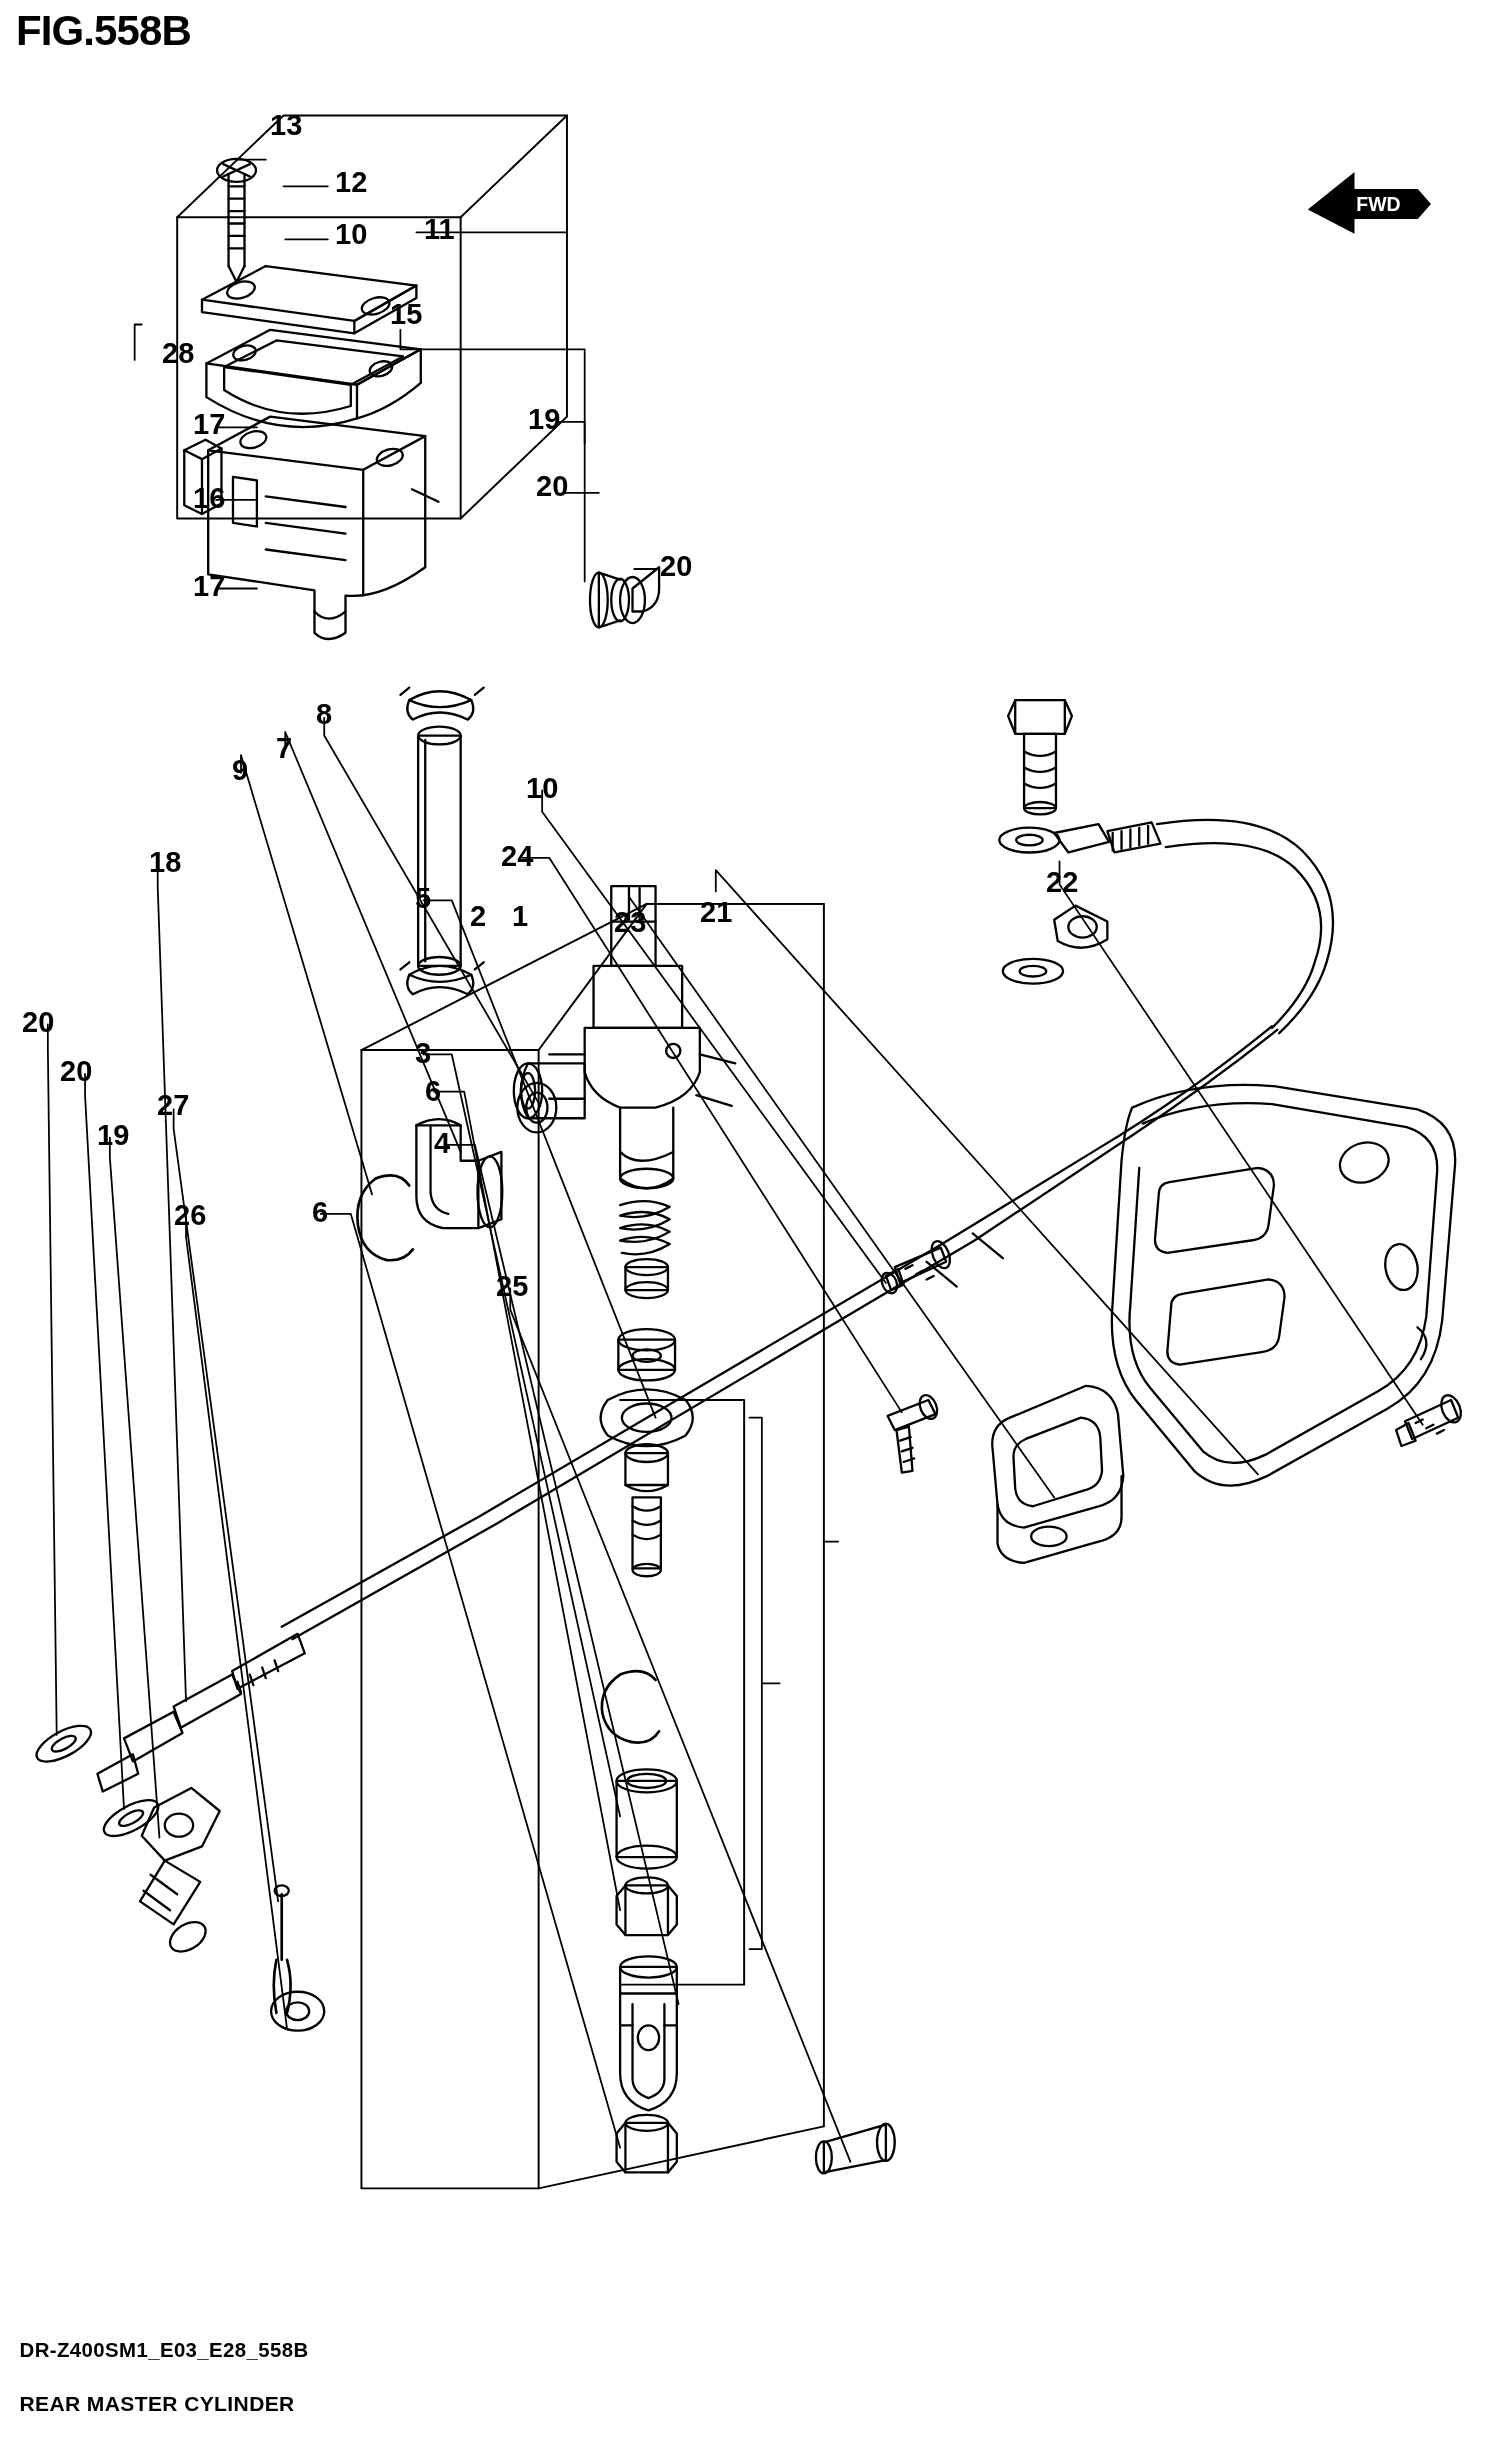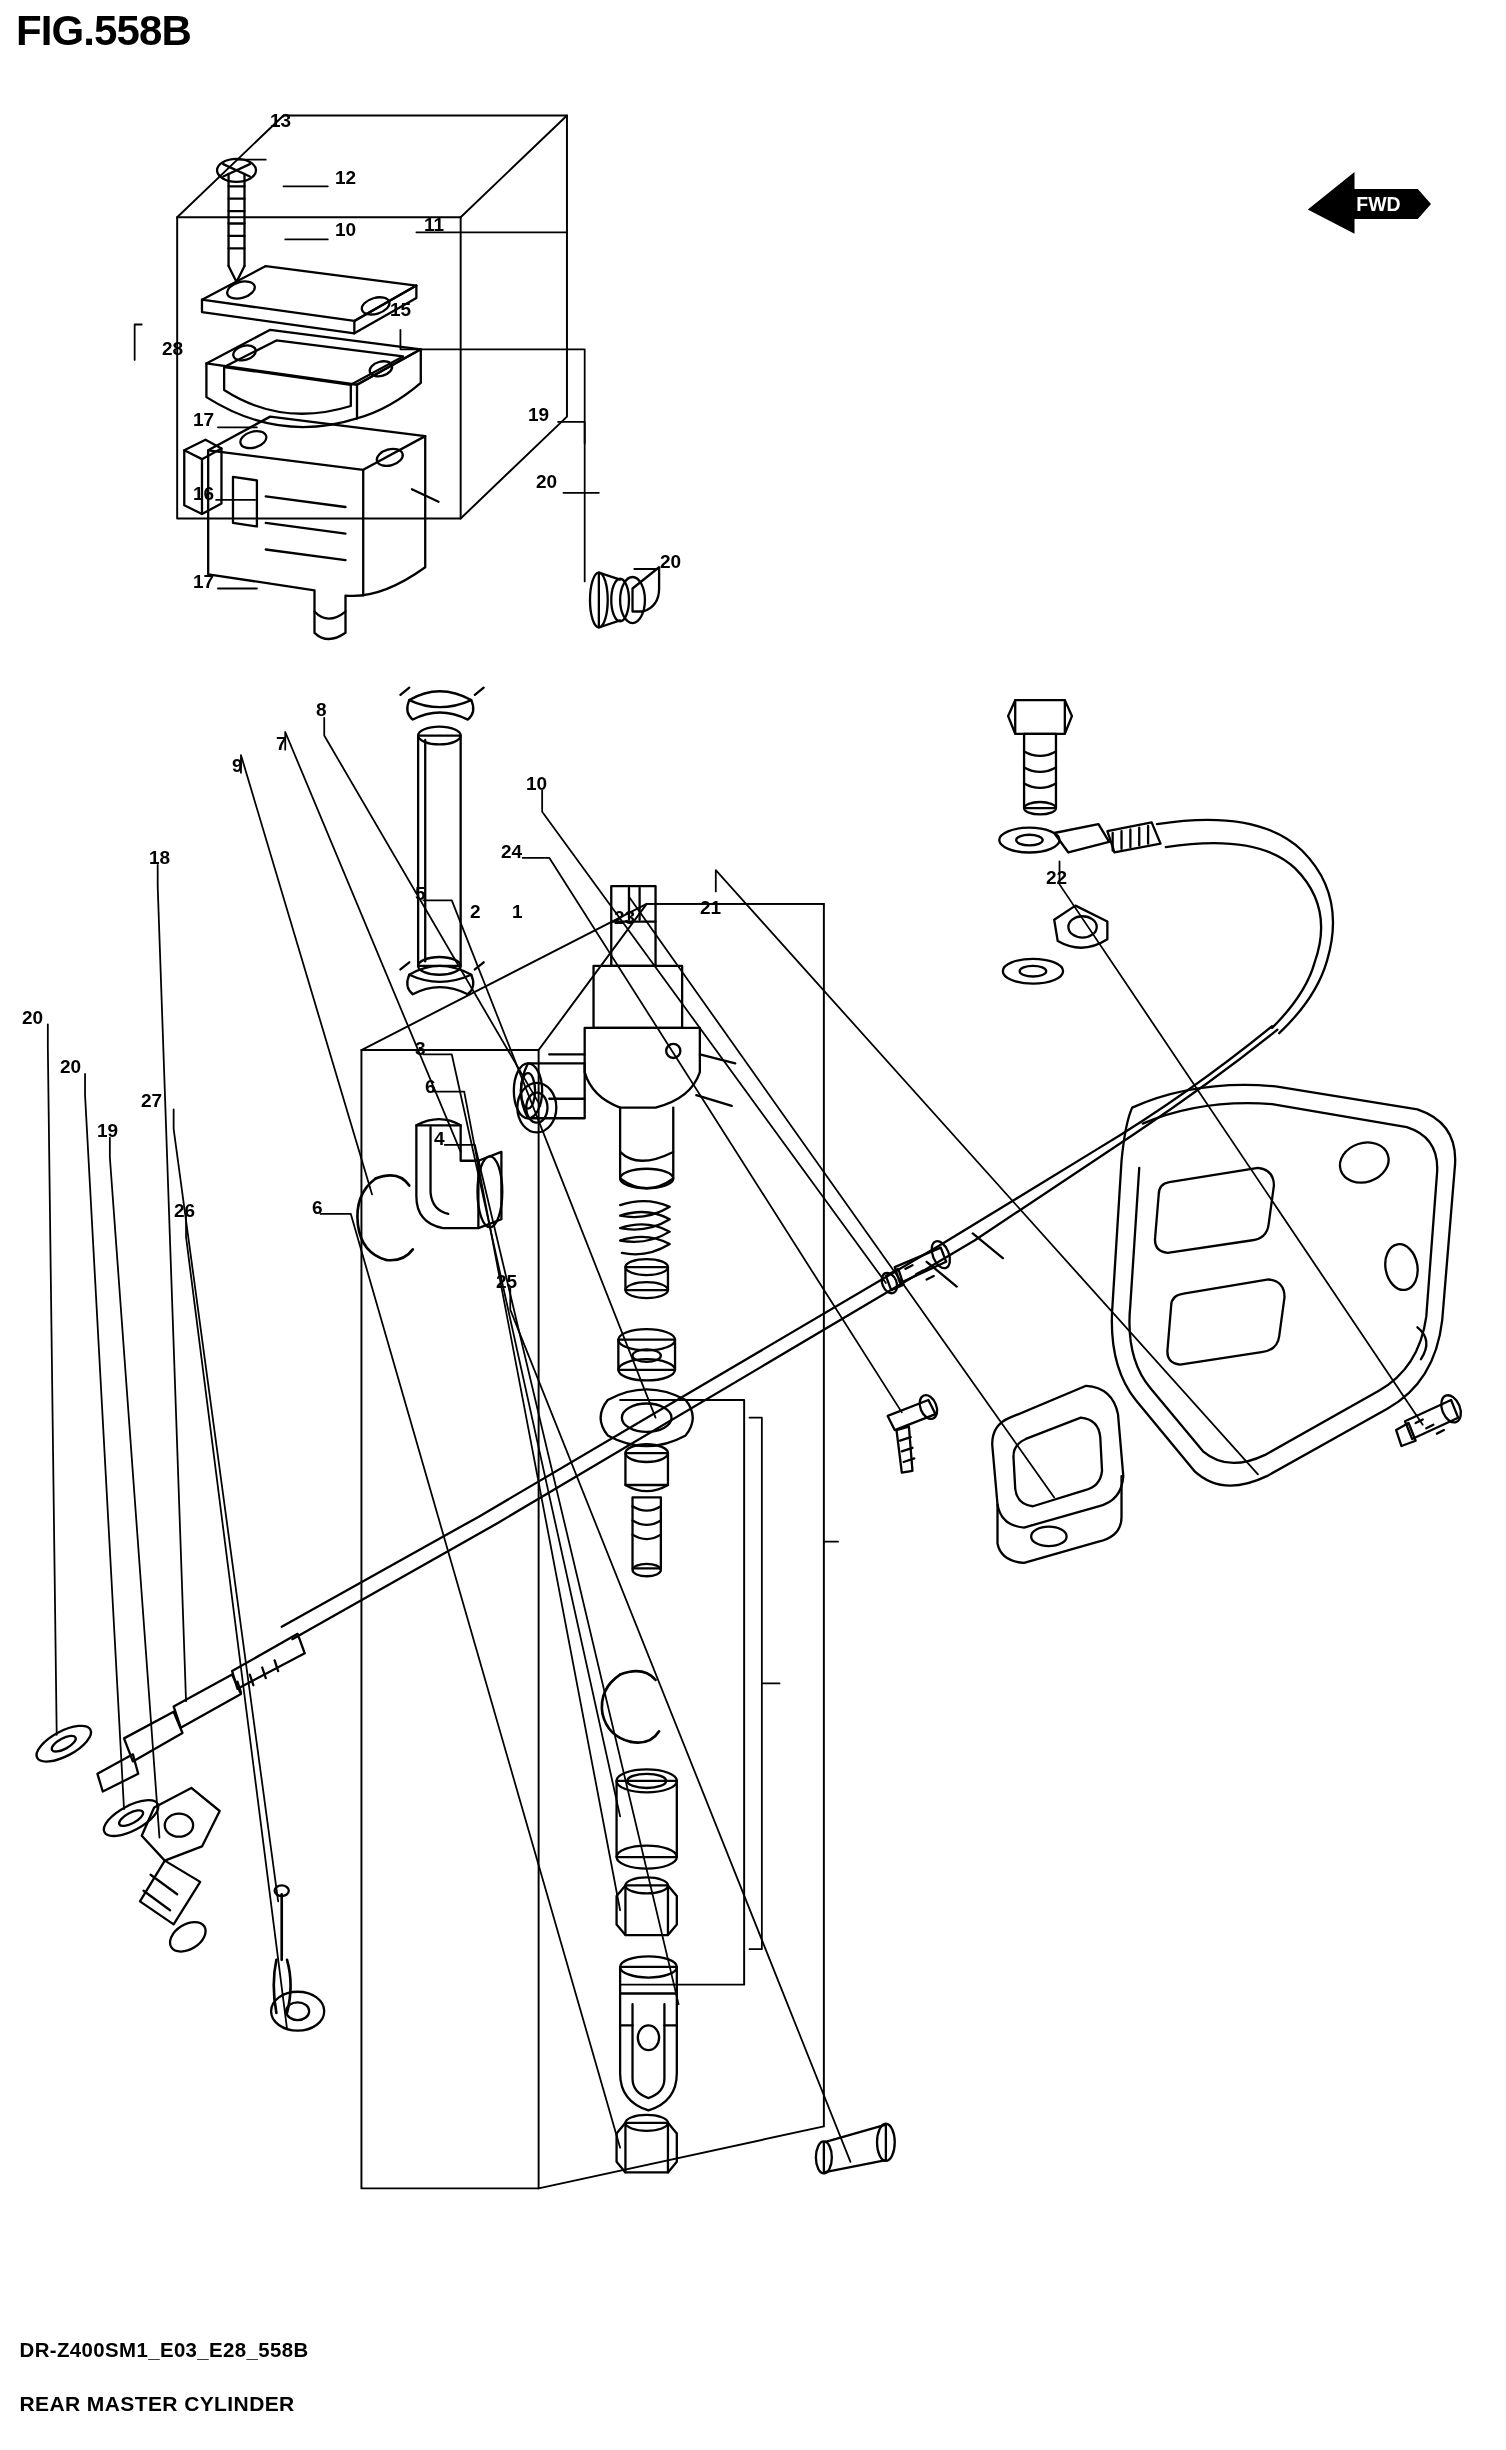--- a/index.html
+++ b/index.html
@@ -40,21 +40,21 @@
   #footer-name {
     position: absolute;
     left: 19.5px;
     top: 2392px;
     font-size: 21px;
     font-weight: bold;
     letter-spacing: 0.4px;
   }
   .callout {
     position: absolute;
-    font-size: 19px;
+    font-size: 29px;
     font-weight: bold;
     font-family: "Liberation Sans", sans-serif;
     line-height: 1;
     white-space: nowrap;
   }
   #artwork {
     position: absolute;
     left: 0;
     top: 0;
     width: 1506px;
@@ -353,21 +353,21 @@
       <div class="callout" style="left: 1046px; top: 868px;">22</div>
       <div class="callout" style="left: 700px; top: 898px;">21</div>
       <div class="callout" style="left: 415px; top: 884px;">5</div>
       <div class="callout" style="left: 470px; top: 902px;">2</div>
       <div class="callout" style="left: 512px; top: 902px;">1</div>
       <div class="callout" style="left: 614px; top: 908px;">23</div>
       <div class="callout" style="left: 22px; top: 1008px;">20</div>
       <div class="callout" style="left: 415px; top: 1039px;">3</div>
       <div class="callout" style="left: 60px; top: 1057px;">20</div>
       <div class="callout" style="left: 425px; top: 1077px;">6</div>
-      <div class="callout" style="left: 141px; top: 1091px;">27</div>
+      <div class="callout" style="left: 157px; top: 1091px;">27</div>
       <div class="callout" style="left: 97px; top: 1121px;">19</div>
       <div class="callout" style="left: 434px; top: 1129px;">4</div>
       <div class="callout" style="left: 174px; top: 1201px;">26</div>
       <div class="callout" style="left: 312px; top: 1198px;">6</div>
       <div class="callout" style="left: 496px; top: 1272px;">25</div>
     </div>
 
   <div id="footer-code">DR-Z400SM1_E03_E28_558B</div>
   <div id="footer-name">REAR MASTER CYLINDER</div>
 

